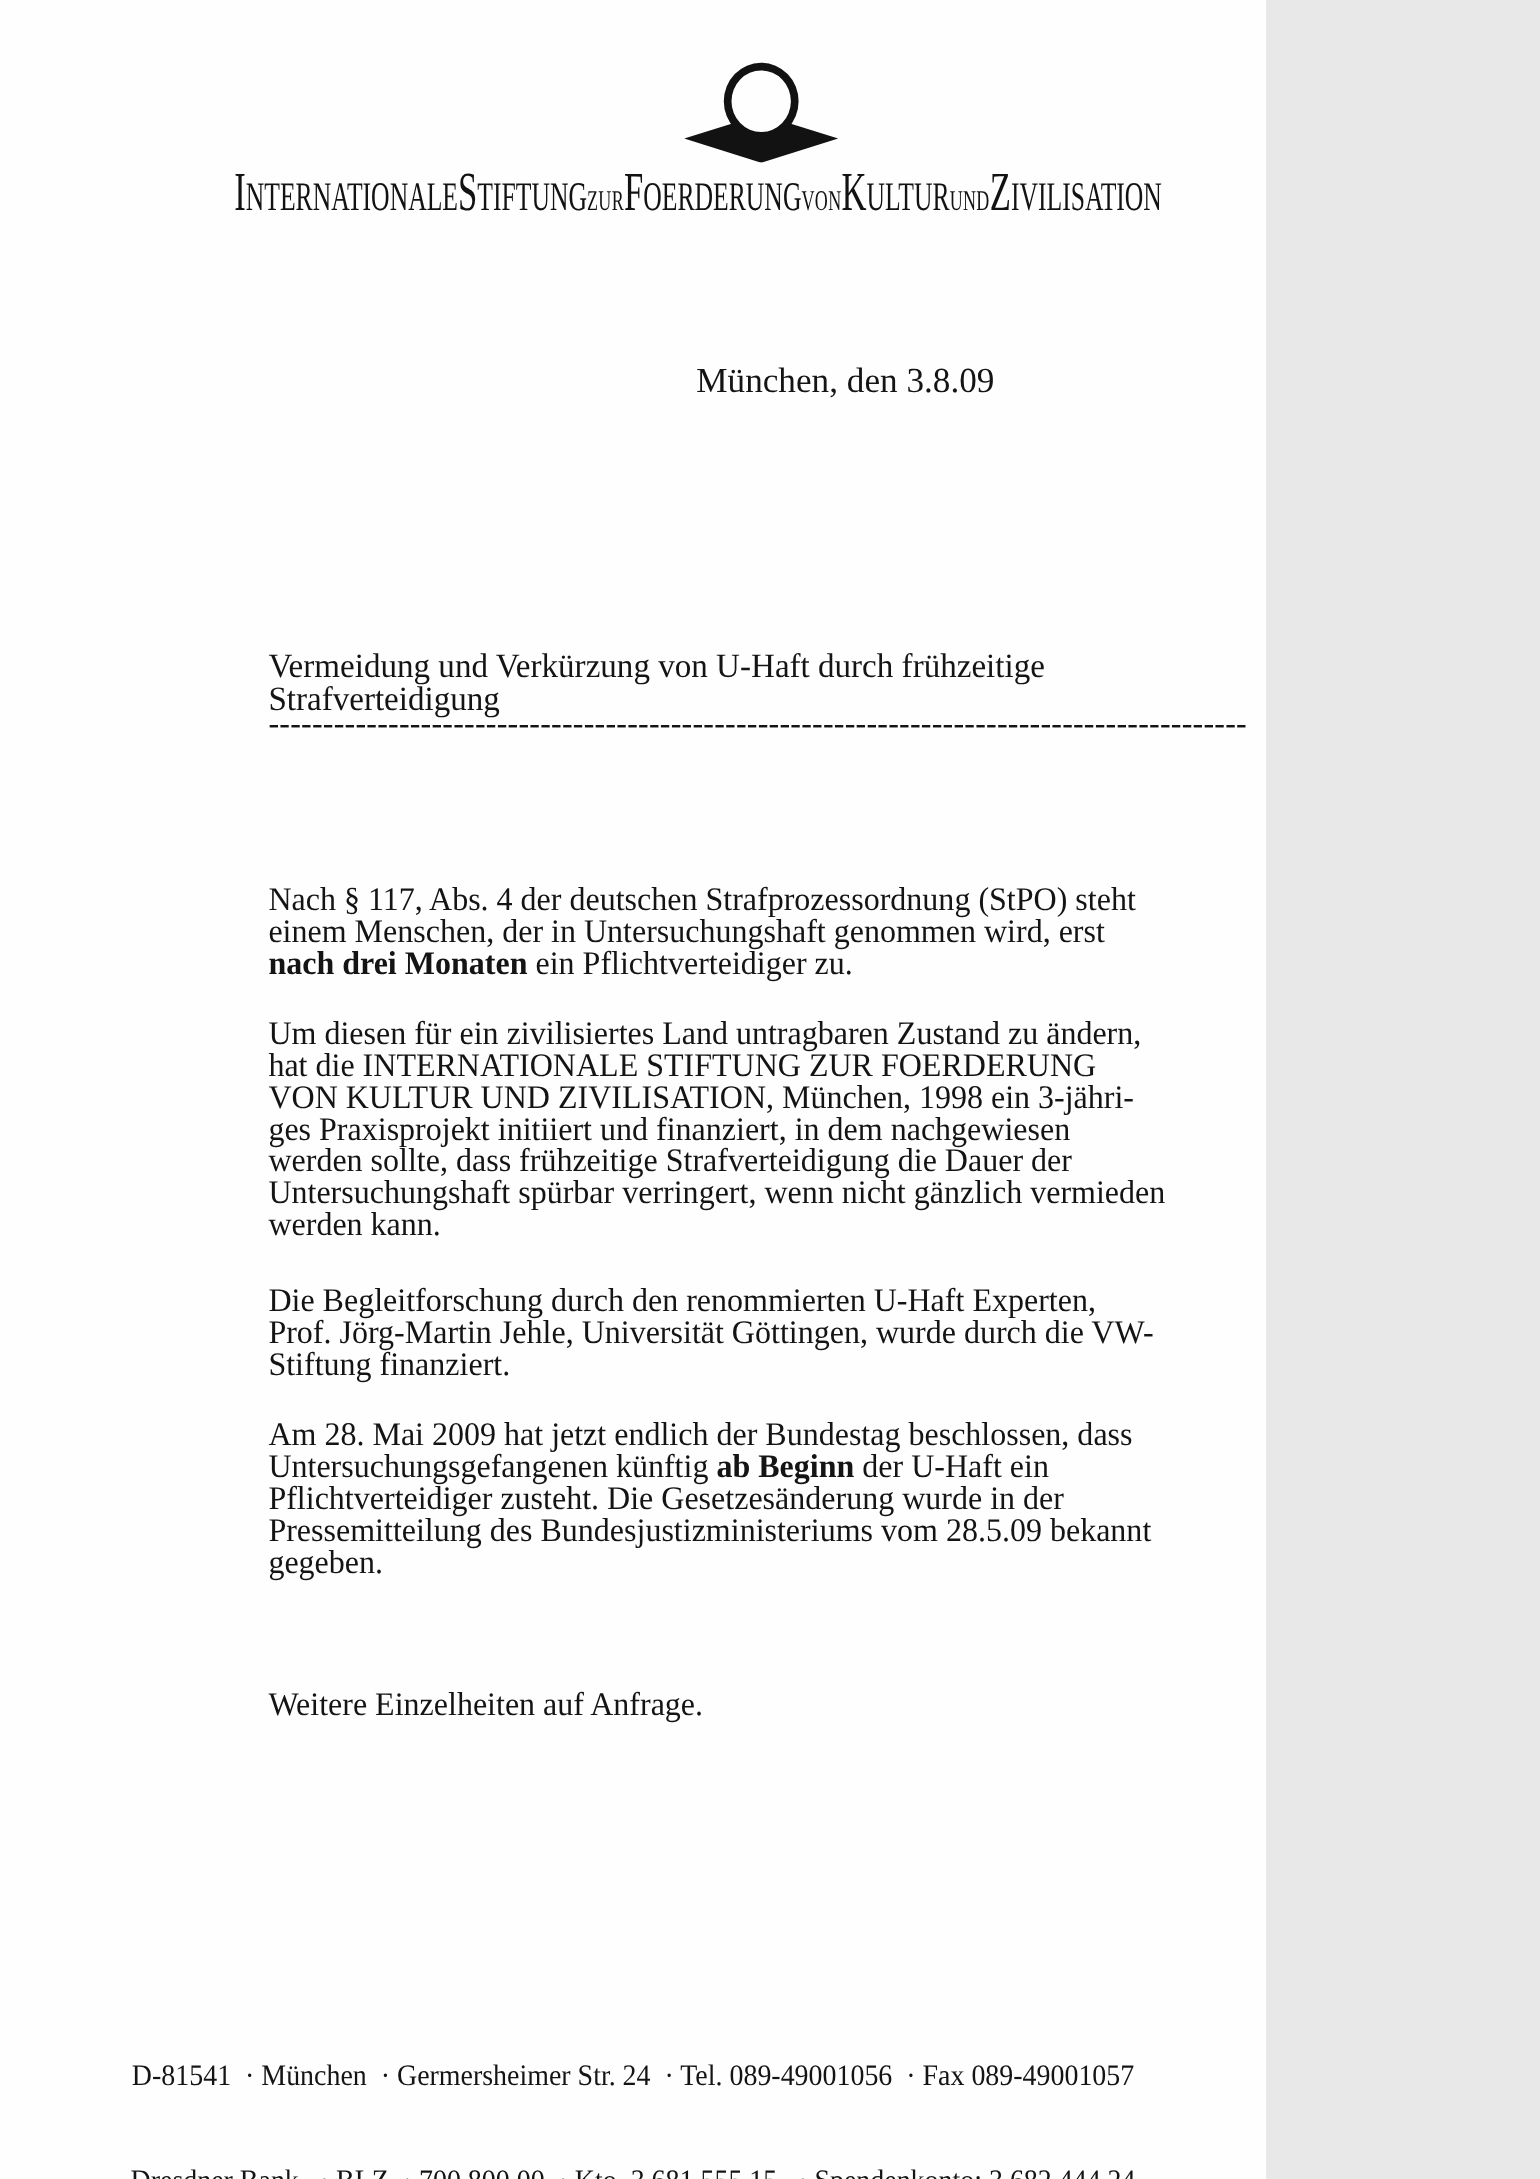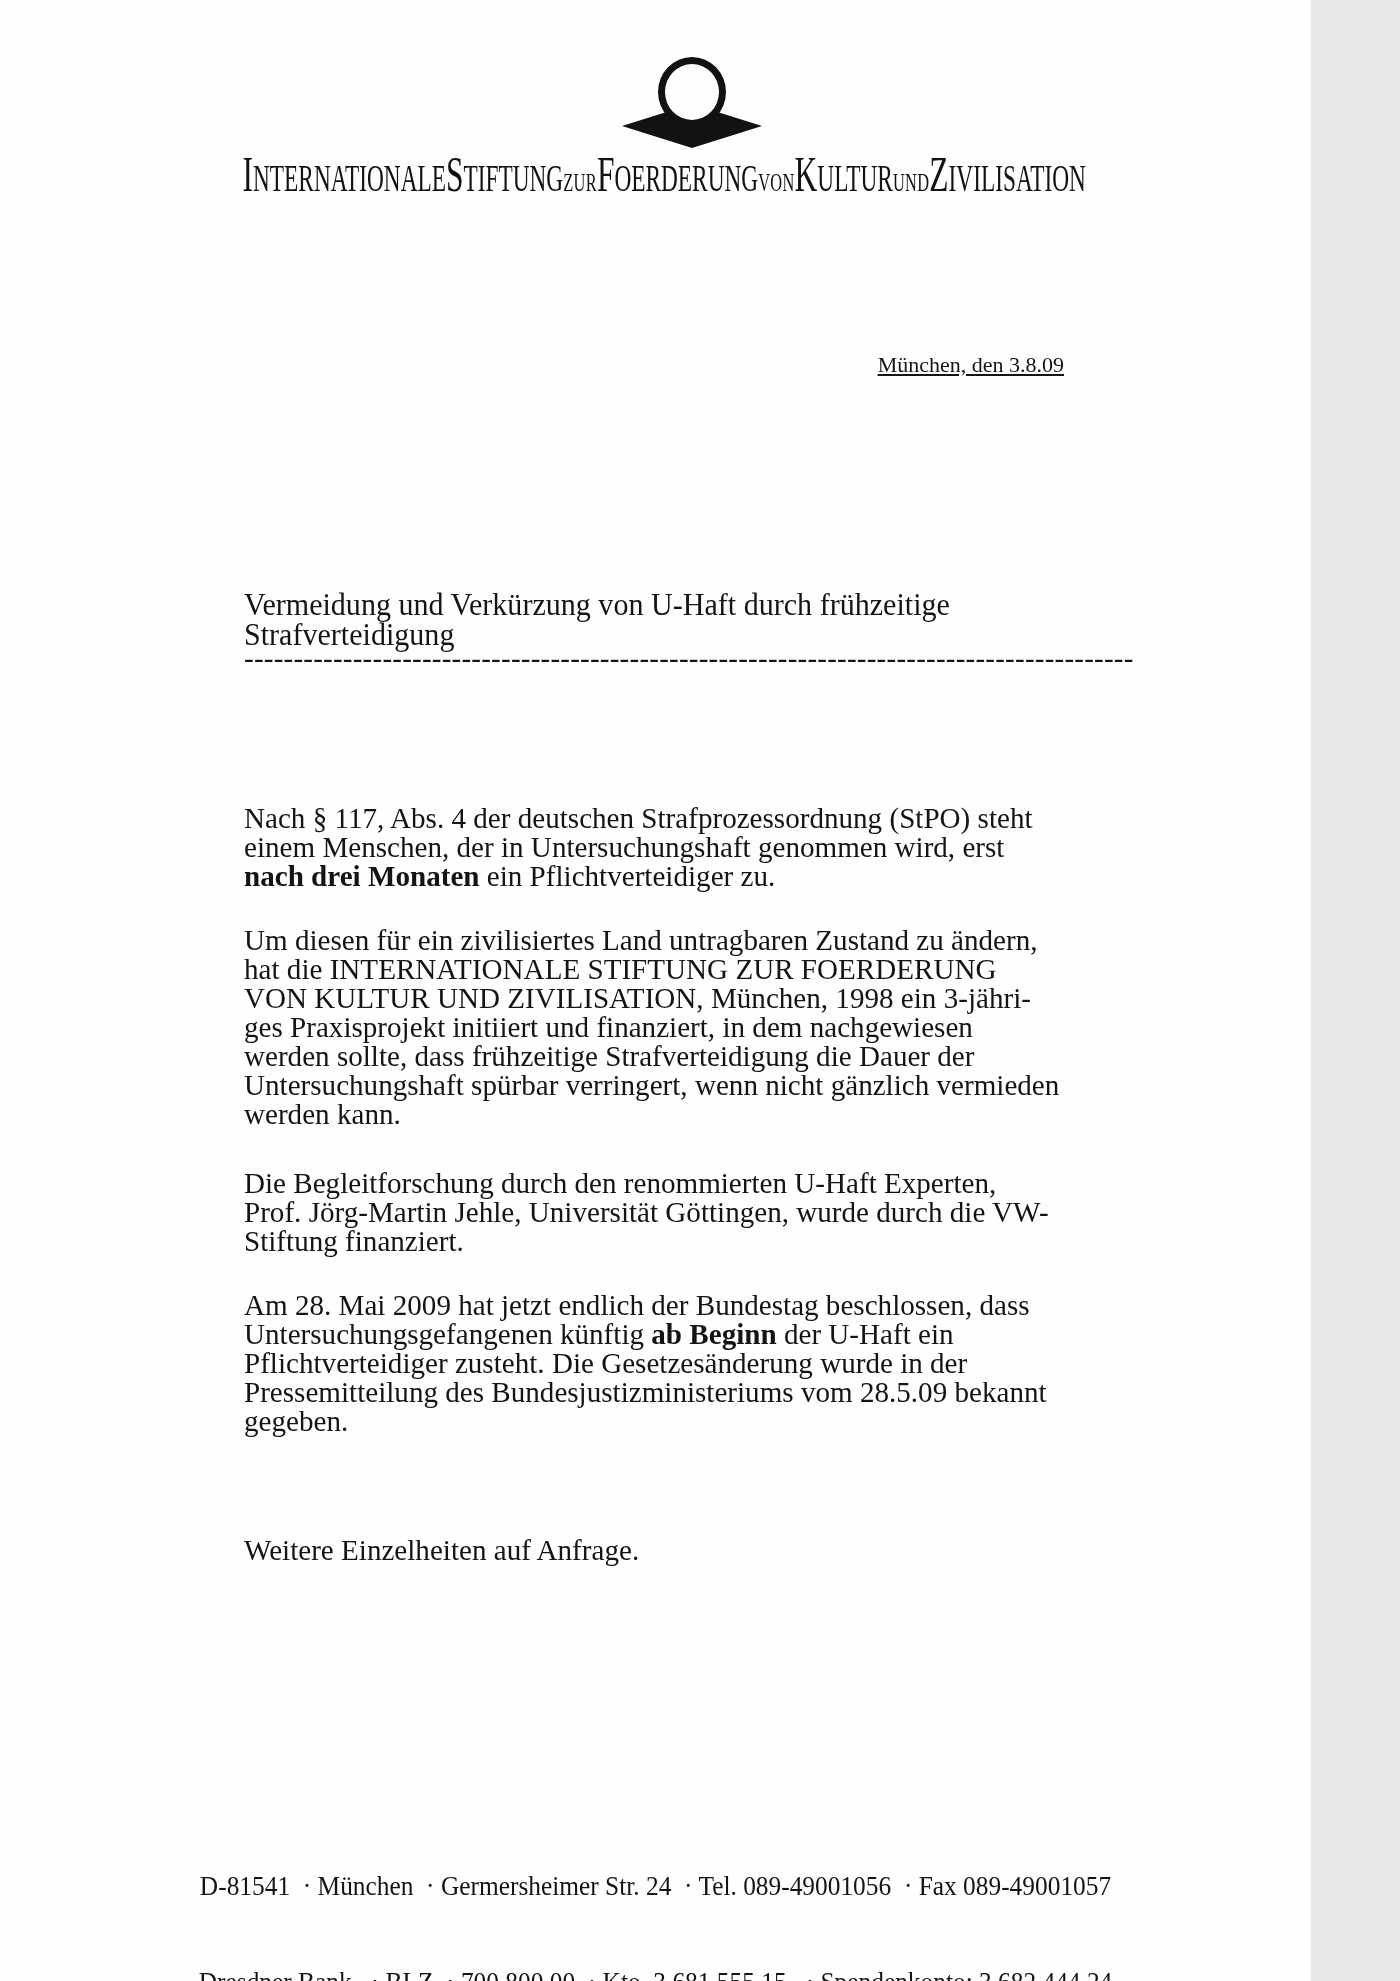--- a/index.html
+++ b/index.html
@@ -1,19 +1,19 @@
 <!DOCTYPE html>
 <html><head>
 <meta charset="utf-8">
 <style>
   * { margin: 0; padding: 0; box-sizing: border-box; }
   html, body { background: #e8e8e8; }
   .page {
     position: relative;
-    width: 1311px;
+    width: 1151px;
     height: 1981px;
     background: #fefefe;
     color: #141414;
     font-family: "Liberation Serif", "DejaVu Serif", serif;
     overflow: hidden;
   }
 
   
   .logo-diamond {
     position: absolute;
@@ -45,25 +45,24 @@
     letter-spacing: 0;
     color: #121212;
   }
   .seg-lg { font-size: 50px; }
   .seg-md { font-size: 37px; }
   .seg-sm { font-size: 26px; letter-spacing: 0.5px; }
 
   
   .dateline {
     position: absolute;
-    top: 350px; right: 247px;
-    font-size: 22px;
+    top: 330px; right: 247px;
+    font-size: 32px;
     line-height: 30px;
     white-space: pre;
-    text-decoration: underline;
   }
 
   
   .block {
     position: absolute;
     left: 244px;
     width: 1020px;
     white-space: pre;
     font-size: 30px;
     line-height: 29px;

